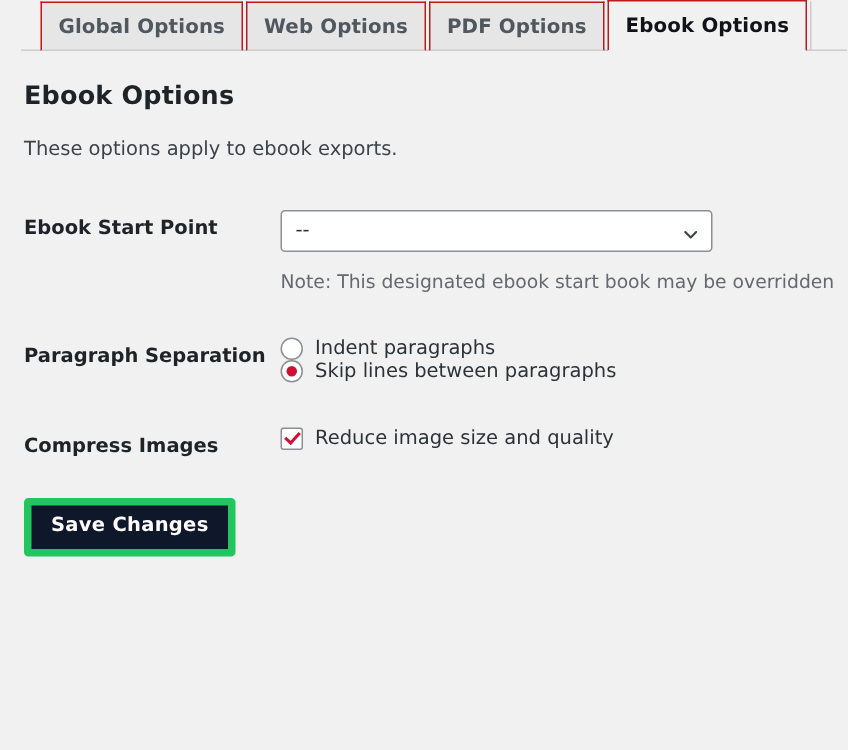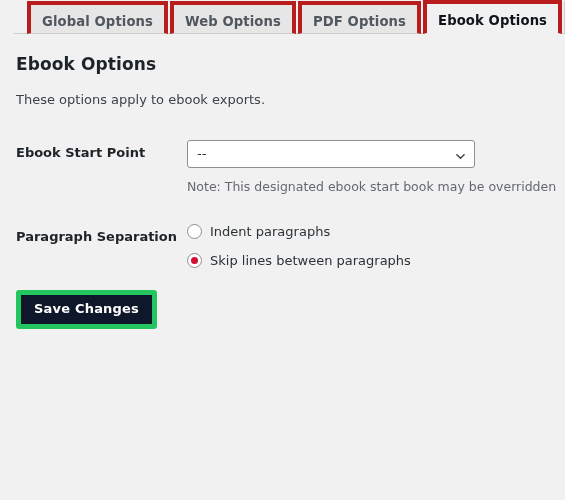--- a/index.html
+++ b/index.html
@@ -41,21 +41,21 @@
     z-index: 2;
     height: 33px;
     line-height: 33px;
     padding: 0 11px;
     margin: 0 2px 0 0;
     box-sizing: border-box;
     font-size: 13.2px;
     font-weight: 600;
     color: #50575e;
     background: #e6e6e6;
-    border: 4px solid #b91c1c;
+    border: 1px solid #b91c1c;
     border-bottom: 1px solid #ccc;
     text-decoration: none;
     vertical-align: bottom;
     letter-spacing: .1px;
   }
   .tab.active {
     background: #f1f1f1;
     color: #101418;
     border-bottom-color: #f1f1f1;
     font-weight: 700;
@@ -144,21 +144,21 @@
     margin: 9px 0 0 0;
     font-size: 12.5px;
     color: #646970;
     white-space: nowrap;
   }
 
   
   .choice {
     display: flex;
     align-items: center;
-    margin-bottom: 14px;
+    margin-bottom: 0;
   }
   .choice:last-child { margin-bottom: 0; }
   .choice .lbl {
     font-size: 13px;
     color: #2c3338;
     margin-left: 8px;
     white-space: nowrap;
   }
   .radio {
     position: relative;
@@ -259,19 +259,28 @@
           <span class="radio"></span>
           <span class="lbl">Indent paragraphs</span>
         </div>
         <div class="choice">
           <span class="radio checked"></span>
           <span class="lbl">Skip lines between paragraphs</span>
         </div>
       </td>
     </tr>
 
+    <tr>
+      <th>Compress Images</th>
+      <td>
+        <div class="choice">
+          <span class="checkbox checked"></span>
+          <span class="lbl">Reduce image size and quality</span>
+        </div>
+      </td>
+    </tr>
 
   </tbody>
 </table>
 
 <div class="submit-wrap">
   <button type="button" class="btn-primary">Save Changes</button>
 </div>
 
 </body></html>

